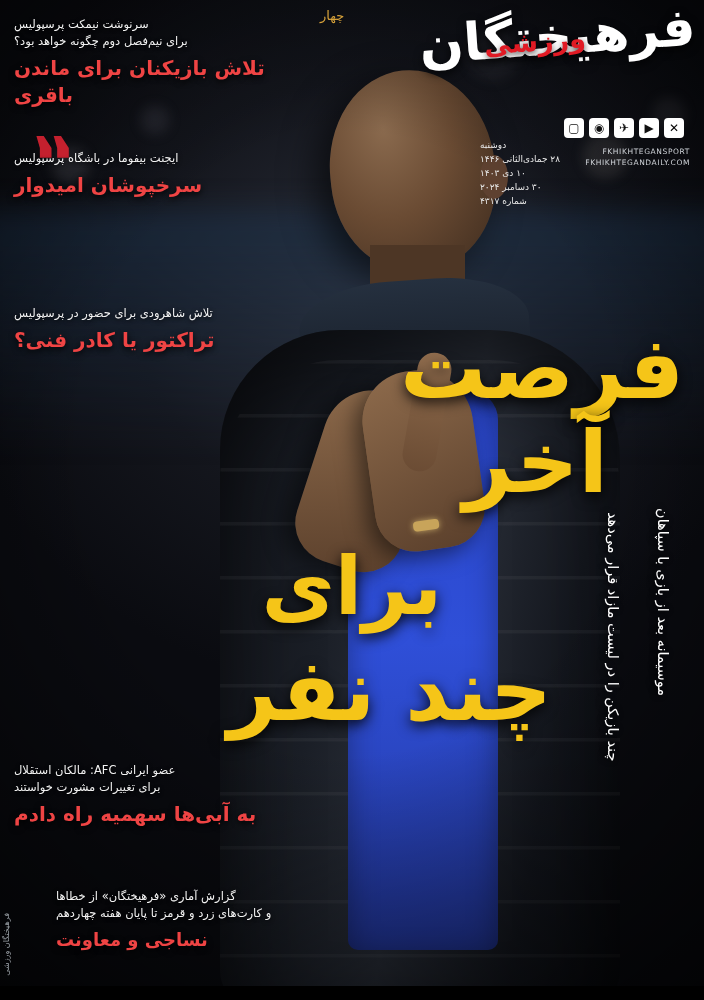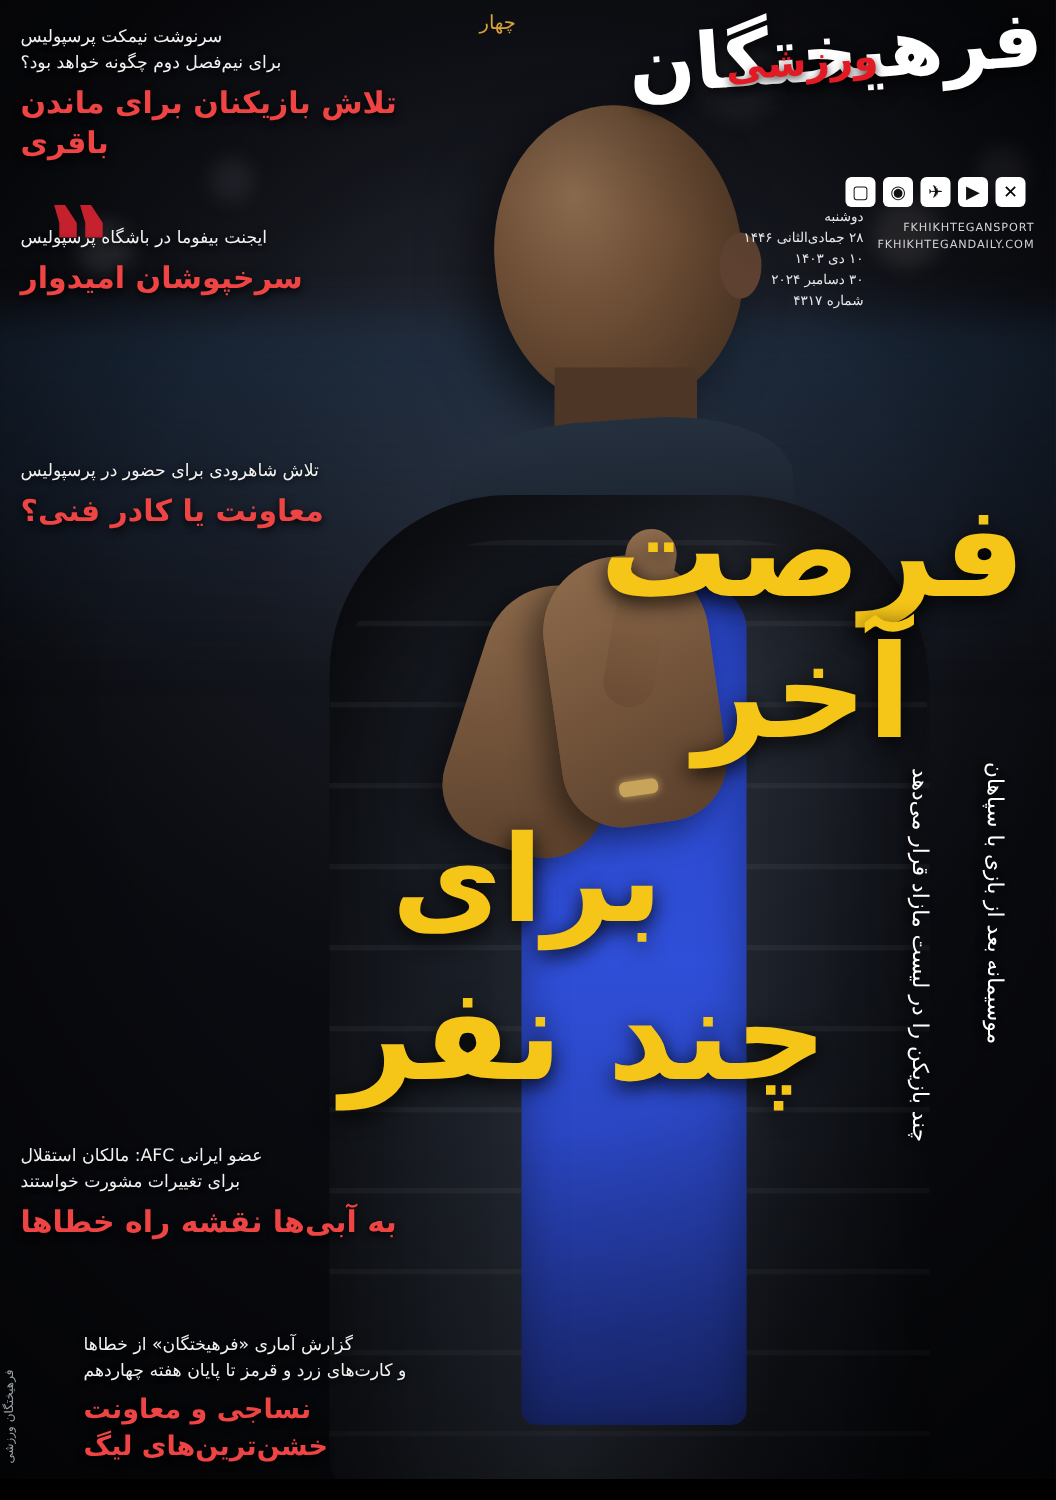--- a/index.html
+++ b/index.html
@@ -210,21 +210,21 @@
     direction: ltr;
     text-align: right;
     width: 110px;
   }
   .issue-lines {
     position: absolute;
     right: 128px; top: 138px;
     font-size: 9px;
     color: #e8e8e8;
     line-height: 14px;
-    text-align: right;
+    text-align: left;
     width: 96px;
   }
   .corner-word {
     position: absolute;
     top: 8px; left: 320px;
     font-size: 13px;
     color: #d9a33a;
     letter-spacing: 6px;
     z-index: 9;
   }
@@ -377,42 +377,41 @@
 
   <div class="quote-mark">”</div>
 
   <div class="teaser t2">
     <div class="kicker">ایجنت بیفوما در باشگاه پرسپولیس</div>
     <div class="headline">سرخپوشان امیدوار</div>
   </div>
 
   <div class="teaser t3">
     <div class="kicker">تلاش شاهرودی برای حضور در پرسپولیس</div>
-    <div class="headline">معاونت یا کادر فنی؟</div>
+    <div class="headline">تراکتور یا کادر فنی؟</div>
   </div>
 
   <div class="main-head mh-1">فرصت</div>
   <div class="main-head mh-2">آخر</div>
   <div class="main-head mh-3">برای</div>
   <div class="main-head mh-4">چند نفر</div>
 
   <div class="vert-deck vd-1">موسیمانه بعد از بازی با سپاهان</div>
   <div class="vert-deck vd-2">چند بازیکن را در لیست مازاد قرار می‌دهد</div>
 
   <div class="teaser t4">
     <div class="kicker">
       <div>عضو ایرانی AFC: مالکان استقلال</div>
       <div>برای تغییرات مشورت خواستند</div>
     </div>
-    <div class="headline">به آبی‌ها نقشه راه خطاها</div>
+    <div class="headline">به آبی‌ها سهمیه راه دادم</div>
   </div>
 
   <div class="teaser t5">
     <div class="kicker">
       <div>گزارش آماری «فرهیختگان» از خطاها</div>
       <div>و کارت‌های زرد و قرمز تا پایان هفته چهاردهم</div>
     </div>
     <div class="headline sm">نساجی و معاونت</div>
-    <div class="headline sm">خشن‌ترین‌های لیگ</div>
   </div>
 
   <div class="spine">فرهیختگان ورزشی</div>
 </div>
 
 </body></html>

